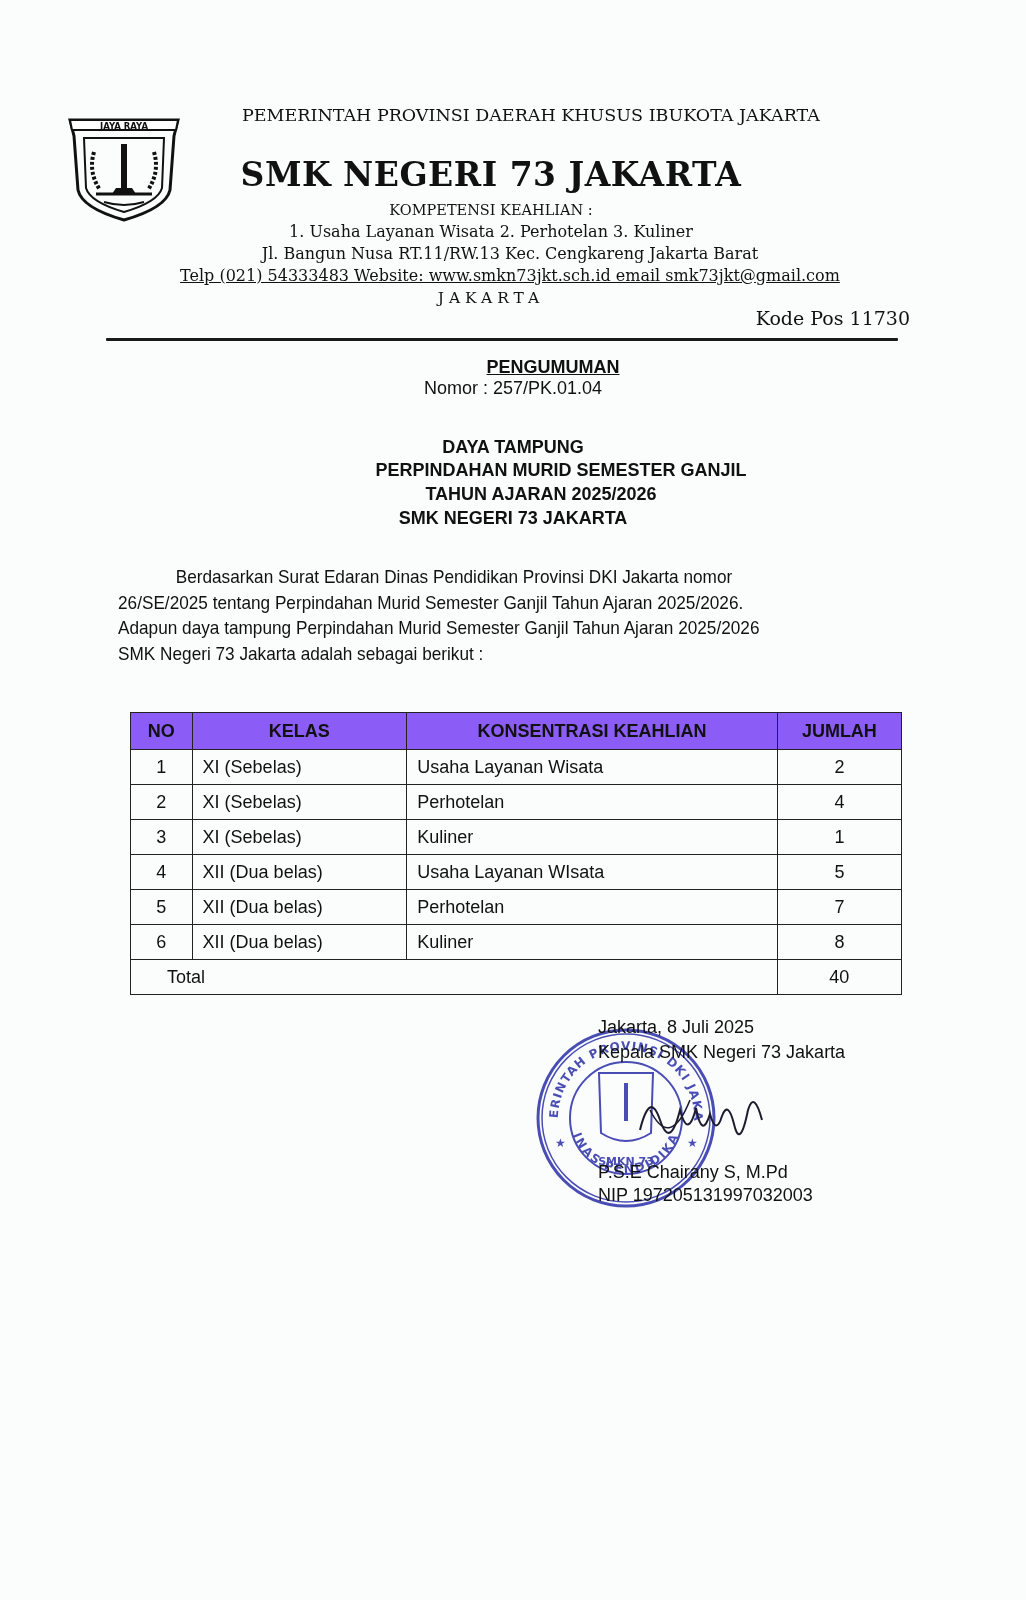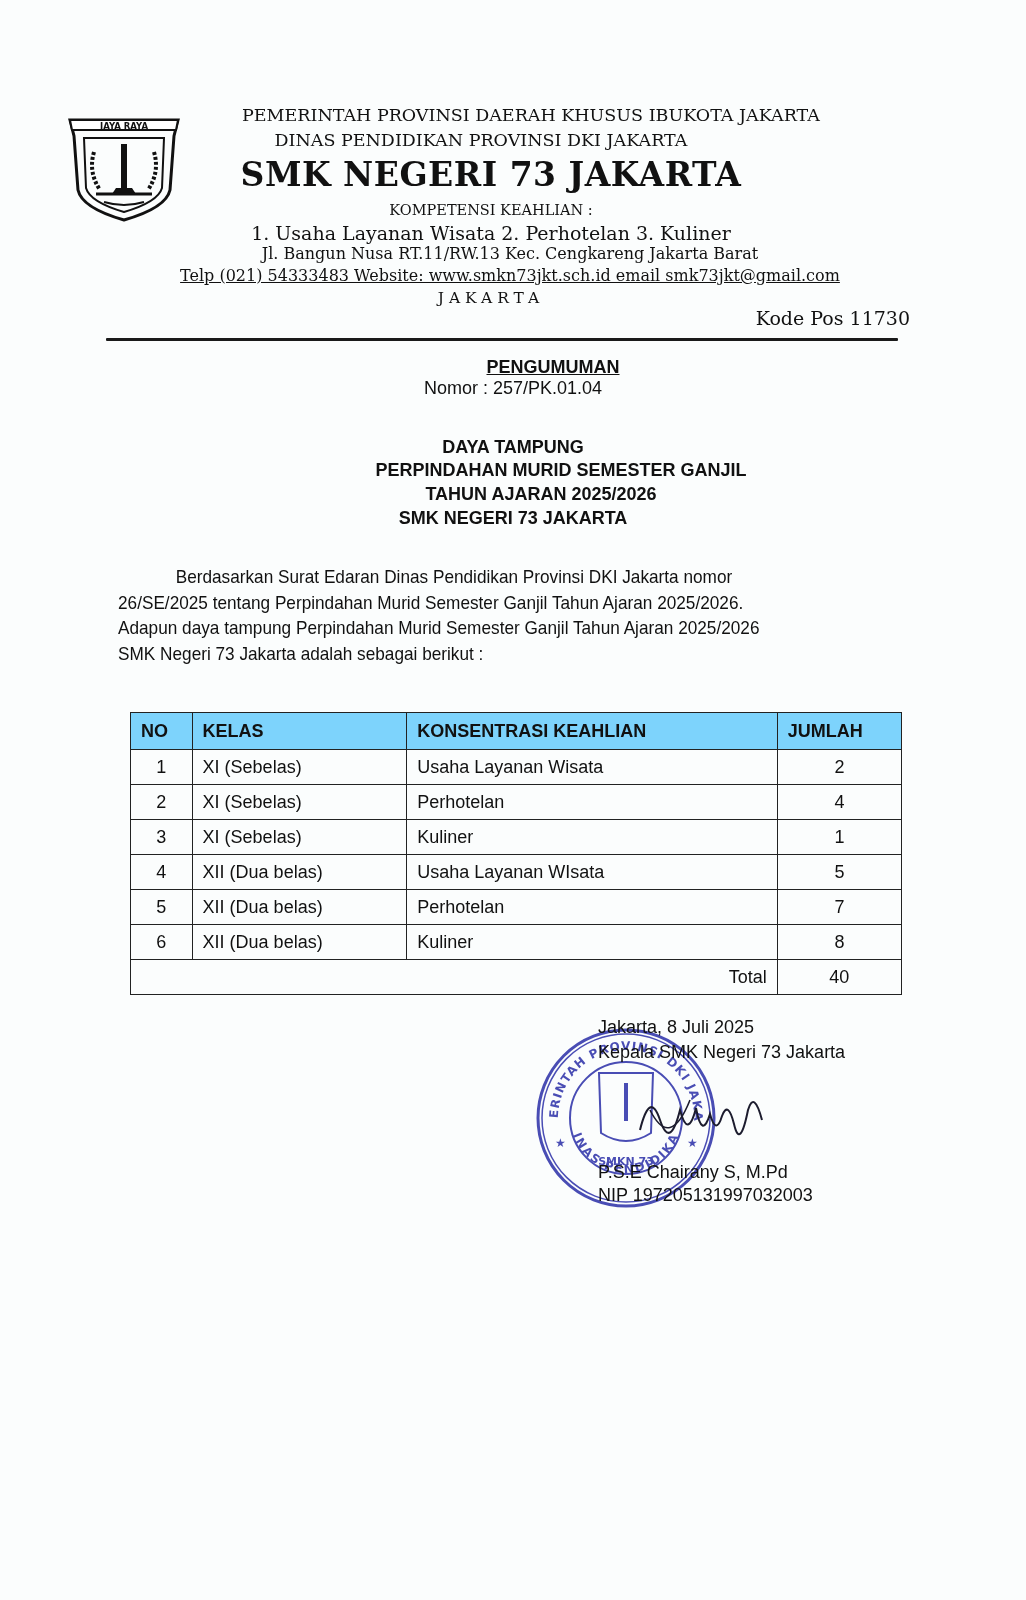--- a/index.html
+++ b/index.html
@@ -11,21 +11,21 @@
     .page { position: absolute; inset: 0; }
     .serif { font-family: "DejaVu Serif", "Liberation Serif", serif; }
 
     
     .logo { position: absolute; left: 66px; top: 116px; width: 116px; height: 108px; }
     .lh-line { position: absolute; text-align: center; white-space: nowrap; }
     .lh1 { left: 206px; top: 105px; width: 650px; font-size: 17.5px; }
     .lh2 { left: 206px; top: 130px; width: 550px; font-size: 17.5px; }
     .lh3 { left: 206px; top: 155px; width: 570px; font-size: 33px; font-weight: bold; letter-spacing: 0.5px; font-family: "DejaVu Serif", serif; }
     .lh4 { left: 206px; top: 202px; width: 570px; font-size: 14.5px; }
-    .lh5 { left: 206px; top: 222px; width: 570px; font-size: 19px; }
+    .lh5 { left: 206px; top: 222px; width: 570px; font-size: 16px; }
     .lh6 { left: 160px; top: 244px; width: 700px; font-size: 16px; }
     .lh7 { left: 120px; top: 266px; width: 780px; font-size: 16px; text-decoration: underline; }
     .lh8 { left: 206px; top: 289px; width: 570px; font-size: 15.5px; letter-spacing: 5px; }
     .lh9 { left: 700px; top: 307px; width: 210px; font-size: 19px; text-align: right; }
     .rule { position: absolute; left: 106px; top: 338px; width: 792px; height: 3px; background: #1a1a1a; border-radius: 1px; }
 
     
     .center { position: absolute; left: 0; width: 1026px; text-align: center; }
     .t-peng { top: 357px; font-size: 18px; font-weight: bold; text-decoration: underline; padding-left: 40px; }
     .t-nomor { top: 378px; font-size: 18px; }
@@ -38,26 +38,26 @@
     .para { position: absolute; left: 118px; top: 564px; width: 792px; font-size: 18.5px; line-height: 25.5px; font-family: "Liberation Sans Narrow", "Liberation Sans", sans-serif; transform: scaleX(0.93); transform-origin: left top; }
     .para .l { display: block; white-space: nowrap; }
     .para .ind { padding-left: 62px; }
 
     
     table.cap {
       position: absolute; left: 130px; top: 712px; width: 772px;
       border-collapse: collapse; font-size: 18px;
     }
     table.cap th, table.cap td { border: 1.5px solid #222; height: 34px; padding: 0 10px; }
-    table.cap th { background: #7dd3fc; font-weight: bold; text-align: left; height: 36px; }
+    table.cap th { background: #8b5cf6; font-weight: bold; text-align: center; height: 36px; }
     table.cap td.no { text-align: center; width: 39px; }
     table.cap td.kelas { width: 188px; margin-top: 8px; }
     table.cap td.kons { width: 340px; }
     table.cap td.jml { text-align: center; width: 100px; }
-    table.cap td.total-label { text-align: right; padding-left: 36px; }
+    table.cap td.total-label { text-align: left; padding-left: 36px; }
 
     
     .sig { position: absolute; font-size: 18px; white-space: nowrap; }
     .sig-date { left: 598px; top: 1017px; }
     .sig-role { left: 598px; top: 1042px; }
     .sig-name { left: 598px; top: 1162px; }
     .sig-nip  { left: 598px; top: 1185px; }
     .stamp { position: absolute; left: 533px; top: 1025px; width: 186px; height: 186px; opacity: 0.85; }
     .scribble { position: absolute; left: 630px; top: 1080px; width: 150px; height: 80px; }
   </style>
@@ -75,21 +75,20 @@
       <rect x="55" y="28" width="6" height="44" fill="#111"></rect>
       <path d="M50 72 L66 72 L70 78 L46 78 Z" fill="#111"></path>
       <path d="M30 78 L86 78" stroke="#111" stroke-width="3"></path>
       <path d="M28 36 Q22 56 34 74" fill="none" stroke="#111" stroke-width="4" stroke-dasharray="3 2"></path>
       <path d="M88 36 Q94 56 82 74" fill="none" stroke="#111" stroke-width="4" stroke-dasharray="3 2"></path>
       <path d="M38 86 Q58 92 78 86" fill="none" stroke="#111" stroke-width="2"></path>
     </svg>
   </div>
 
   <div class="lh-line lh1 serif">PEMERINTAH PROVINSI DAERAH KHUSUS IBUKOTA JAKARTA</div>
-  <div class="lh-line lh2 serif">DINAS PENDIDIKAN PROVINSI DKI JAKARTA</div>
   <div class="lh-line lh3">SMK NEGERI 73 JAKARTA</div>
   <div class="lh-line lh4 serif">KOMPETENSI KEAHLIAN :</div>
   <div class="lh-line lh5 serif">1. Usaha Layanan Wisata 2. Perhotelan 3. Kuliner</div>
   <div class="lh-line lh6 serif">Jl. Bangun Nusa RT.11/RW.13 Kec. Cengkareng Jakarta Barat</div>
   <div class="lh-line lh7 serif">Telp (021) 54333483  Website: www.smkn73jkt.sch.id email smk73jkt@gmail.com</div>
   <div class="lh-line lh8 serif">JAKARTA</div>
   <div class="lh-line lh9 serif">Kode Pos 11730</div>
   <div class="rule"></div>
 
   <div class="center t-peng">PENGUMUMAN</div>

